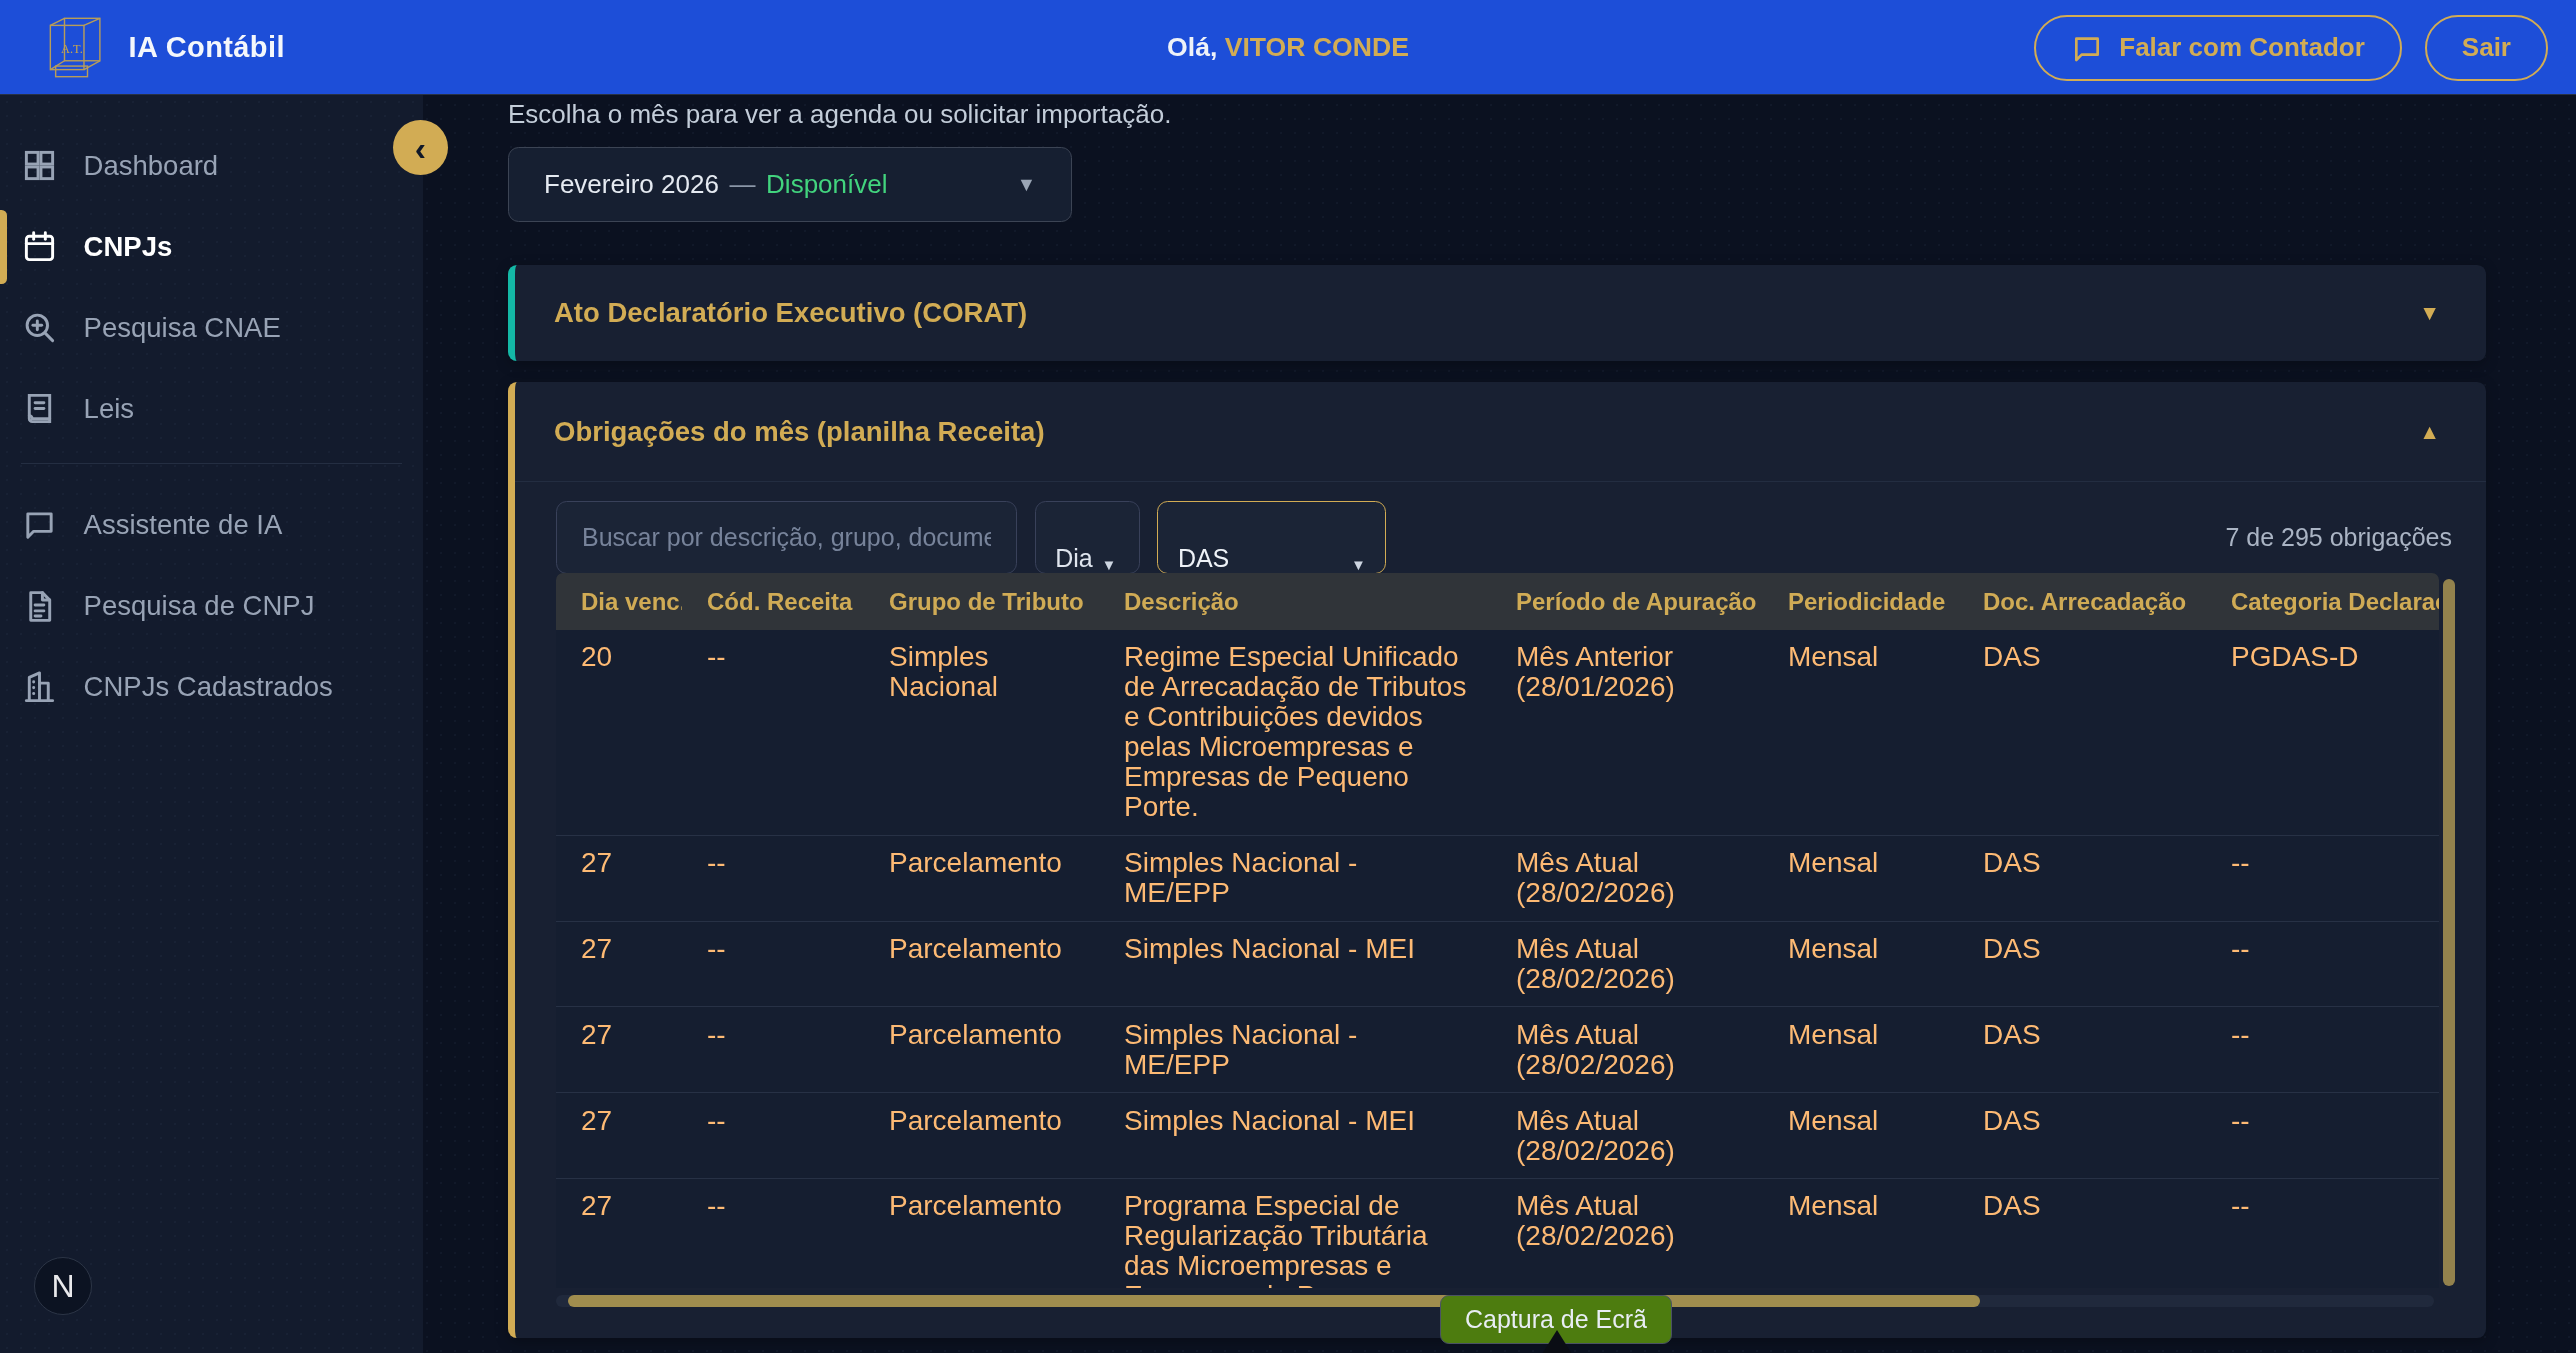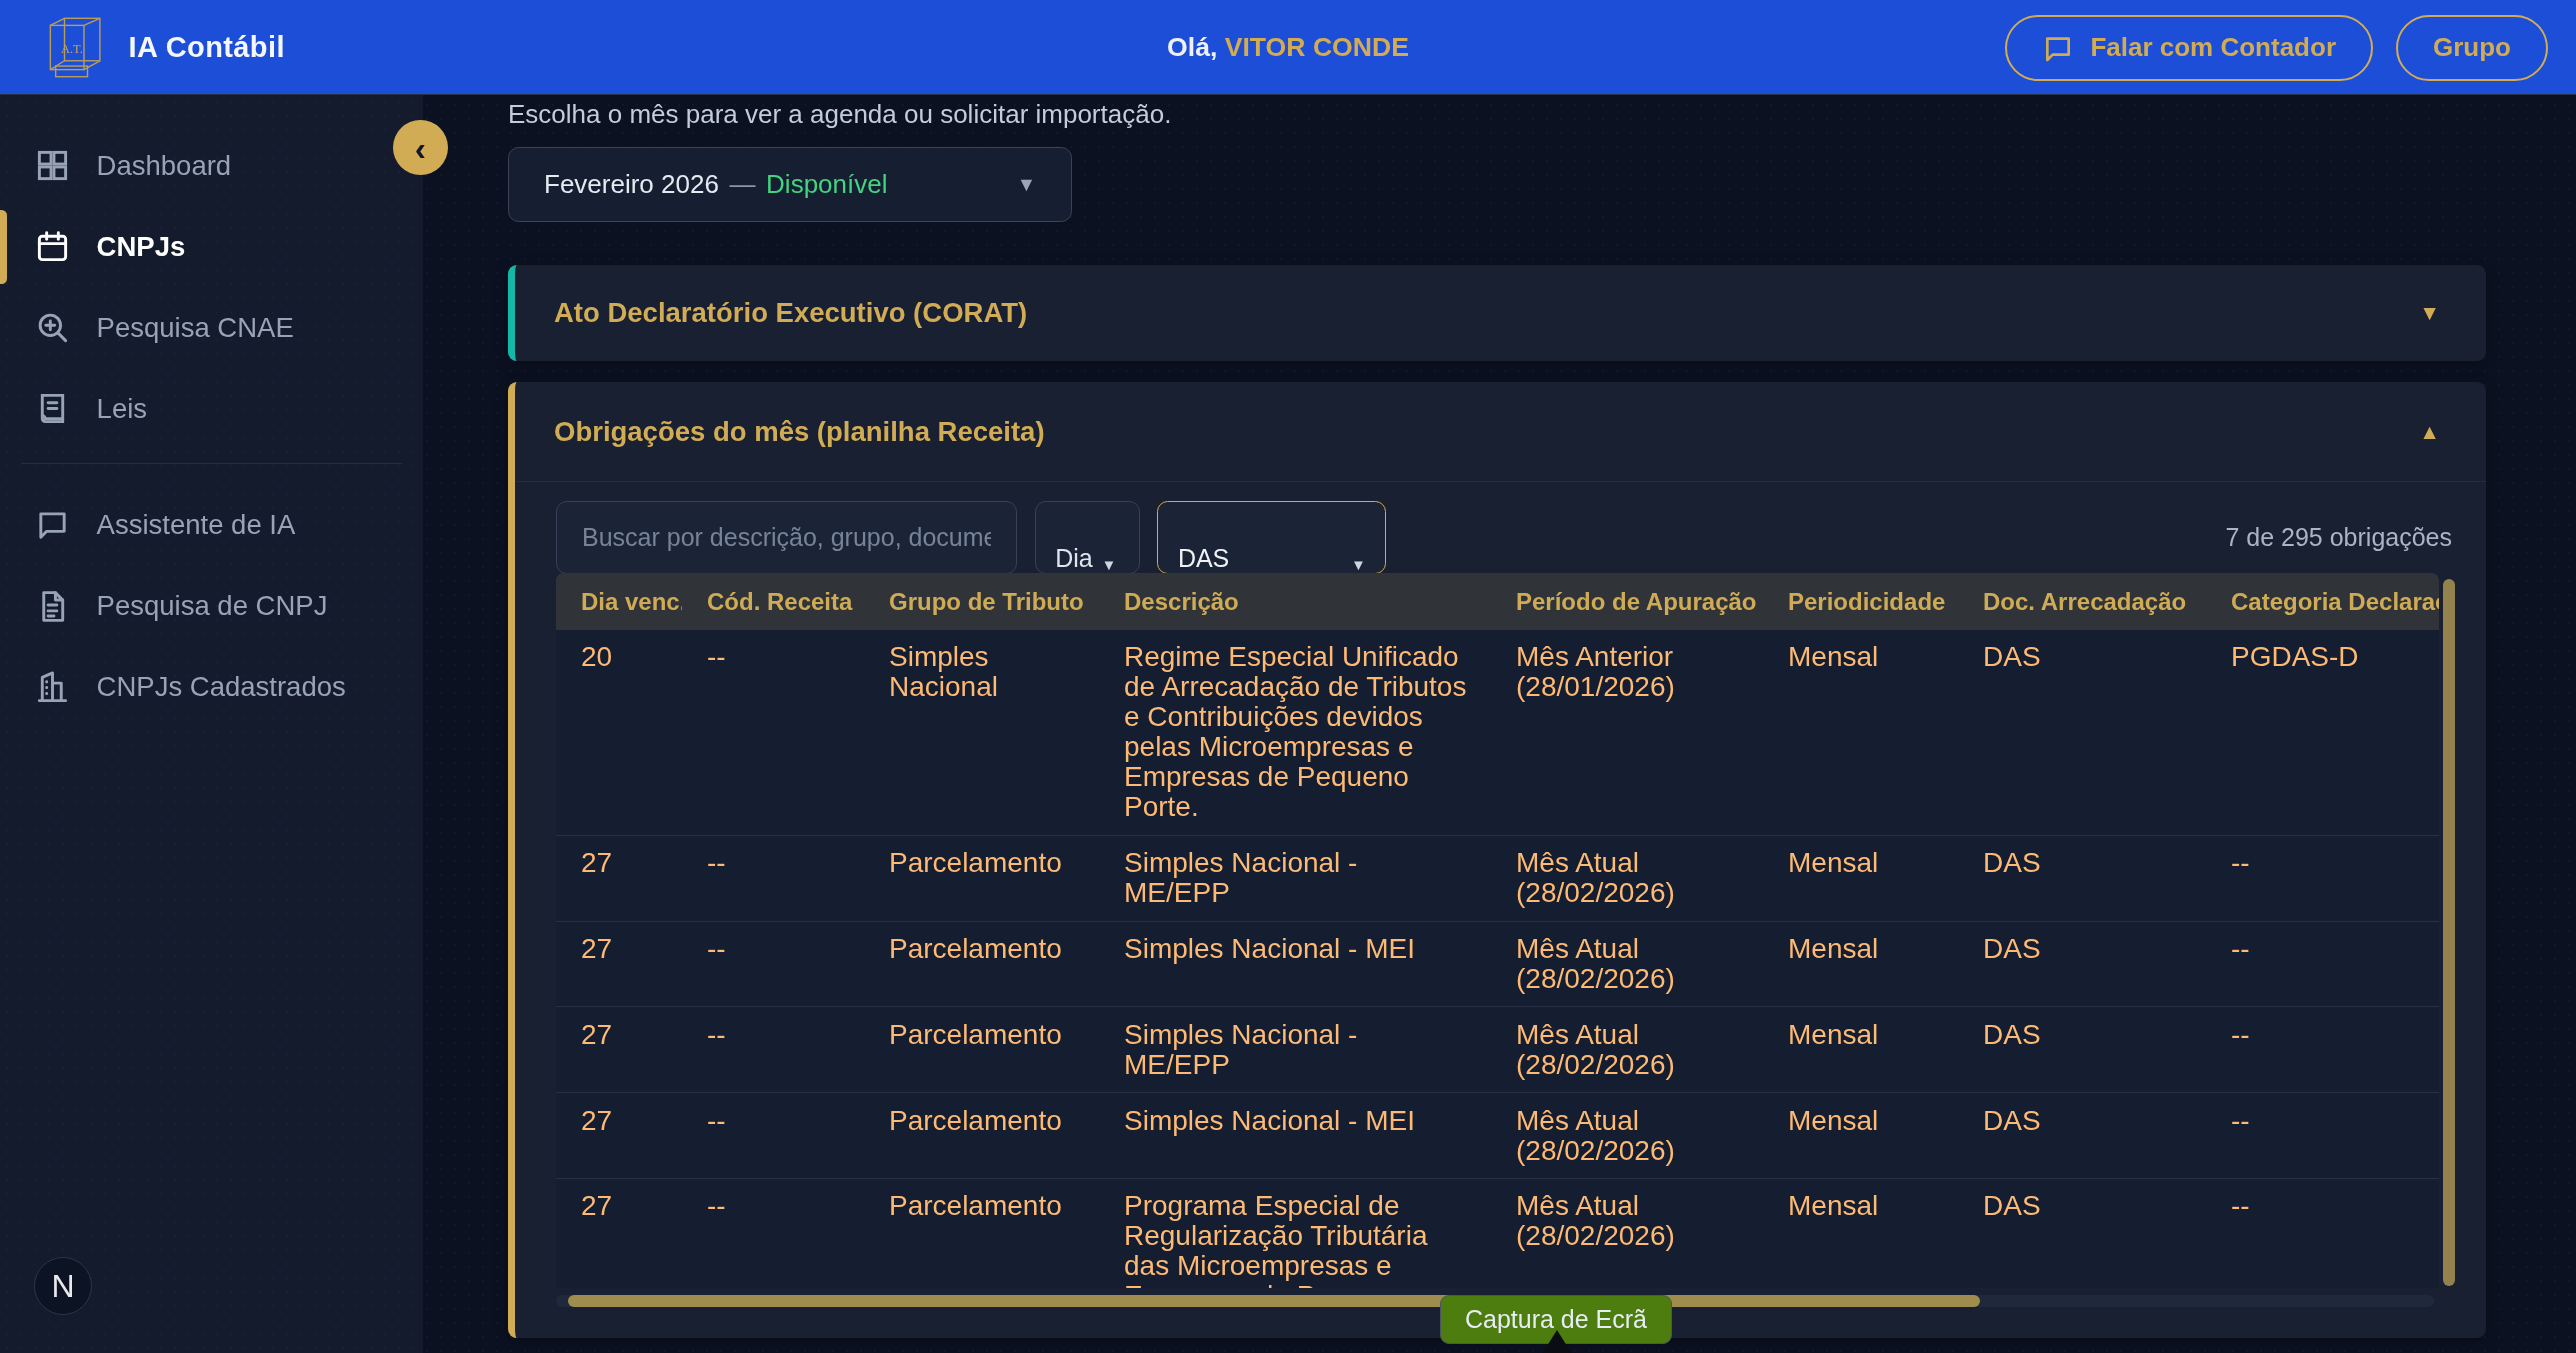--- a/index.html
+++ b/index.html
@@ -36,21 +36,21 @@
   
   .sidebar {
     position:absolute; left:0; top:95px; width:423px; height:1259px;
     background-color:#131b2d;
     background-image:radial-gradient(circle, rgba(130,150,190,0.05) 1.3px, transparent 1.4px);
     background-size:14px 14px;
     padding-top:30px; z-index:10;
   }
   .side-item {
     position:relative; height:81px; display:flex; align-items:center; gap:26.6px;
-    padding-left:35px; color:#98a3b5; font-size:27.5px; cursor:pointer;
+    padding-left:22px; color:#98a3b5; font-size:27.5px; cursor:pointer;
   }
   .side-item .s-icon { width:35px; height:35px; flex:0 0 35px; display:flex; align-items:center; }
   .side-item.active { color:#ffffff; font-weight:600; }
   .side-item.active::before {
     content:""; position:absolute; left:0; top:3.5px; bottom:3.5px; width:7px;
     background:#d2ac54; border-radius:0 5.3px 5.3px 0;
   }
   .side-divider { height:0.9px; background:#242e42; margin:14px 21px 21px 21px; }
   .collapse-btn {
     position:absolute; left:393px; top:120px; width:55px; height:55px;
@@ -163,21 +163,21 @@
   <div class="header-actions">
     <button class="pill-btn">
       <span>
         <svg width="32" height="32" viewBox="0 0 24 24" fill="none" stroke="#d2ac54" stroke-width="2" stroke-linejoin="round">
           <path d="M4 5 h16 v12 h-12 l-4 4 z"></path>
         </svg>
       </span>
       <span>Falar com Contador</span>
     </button>
     <button class="pill-btn">
-      <span>Grupo</span>
+      <span>Sair</span>
     </button>
   </div>
 </div>
 
 <nav class="sidebar">
   <div class="side-item">
     <span class="s-icon">
       <svg width="35" height="35" viewBox="0 0 24 24" fill="none" stroke="currentColor" stroke-width="2">
         <rect x="3" y="3" width="8" height="8"></rect>
           <rect x="13" y="3" width="8" height="8"></rect>

